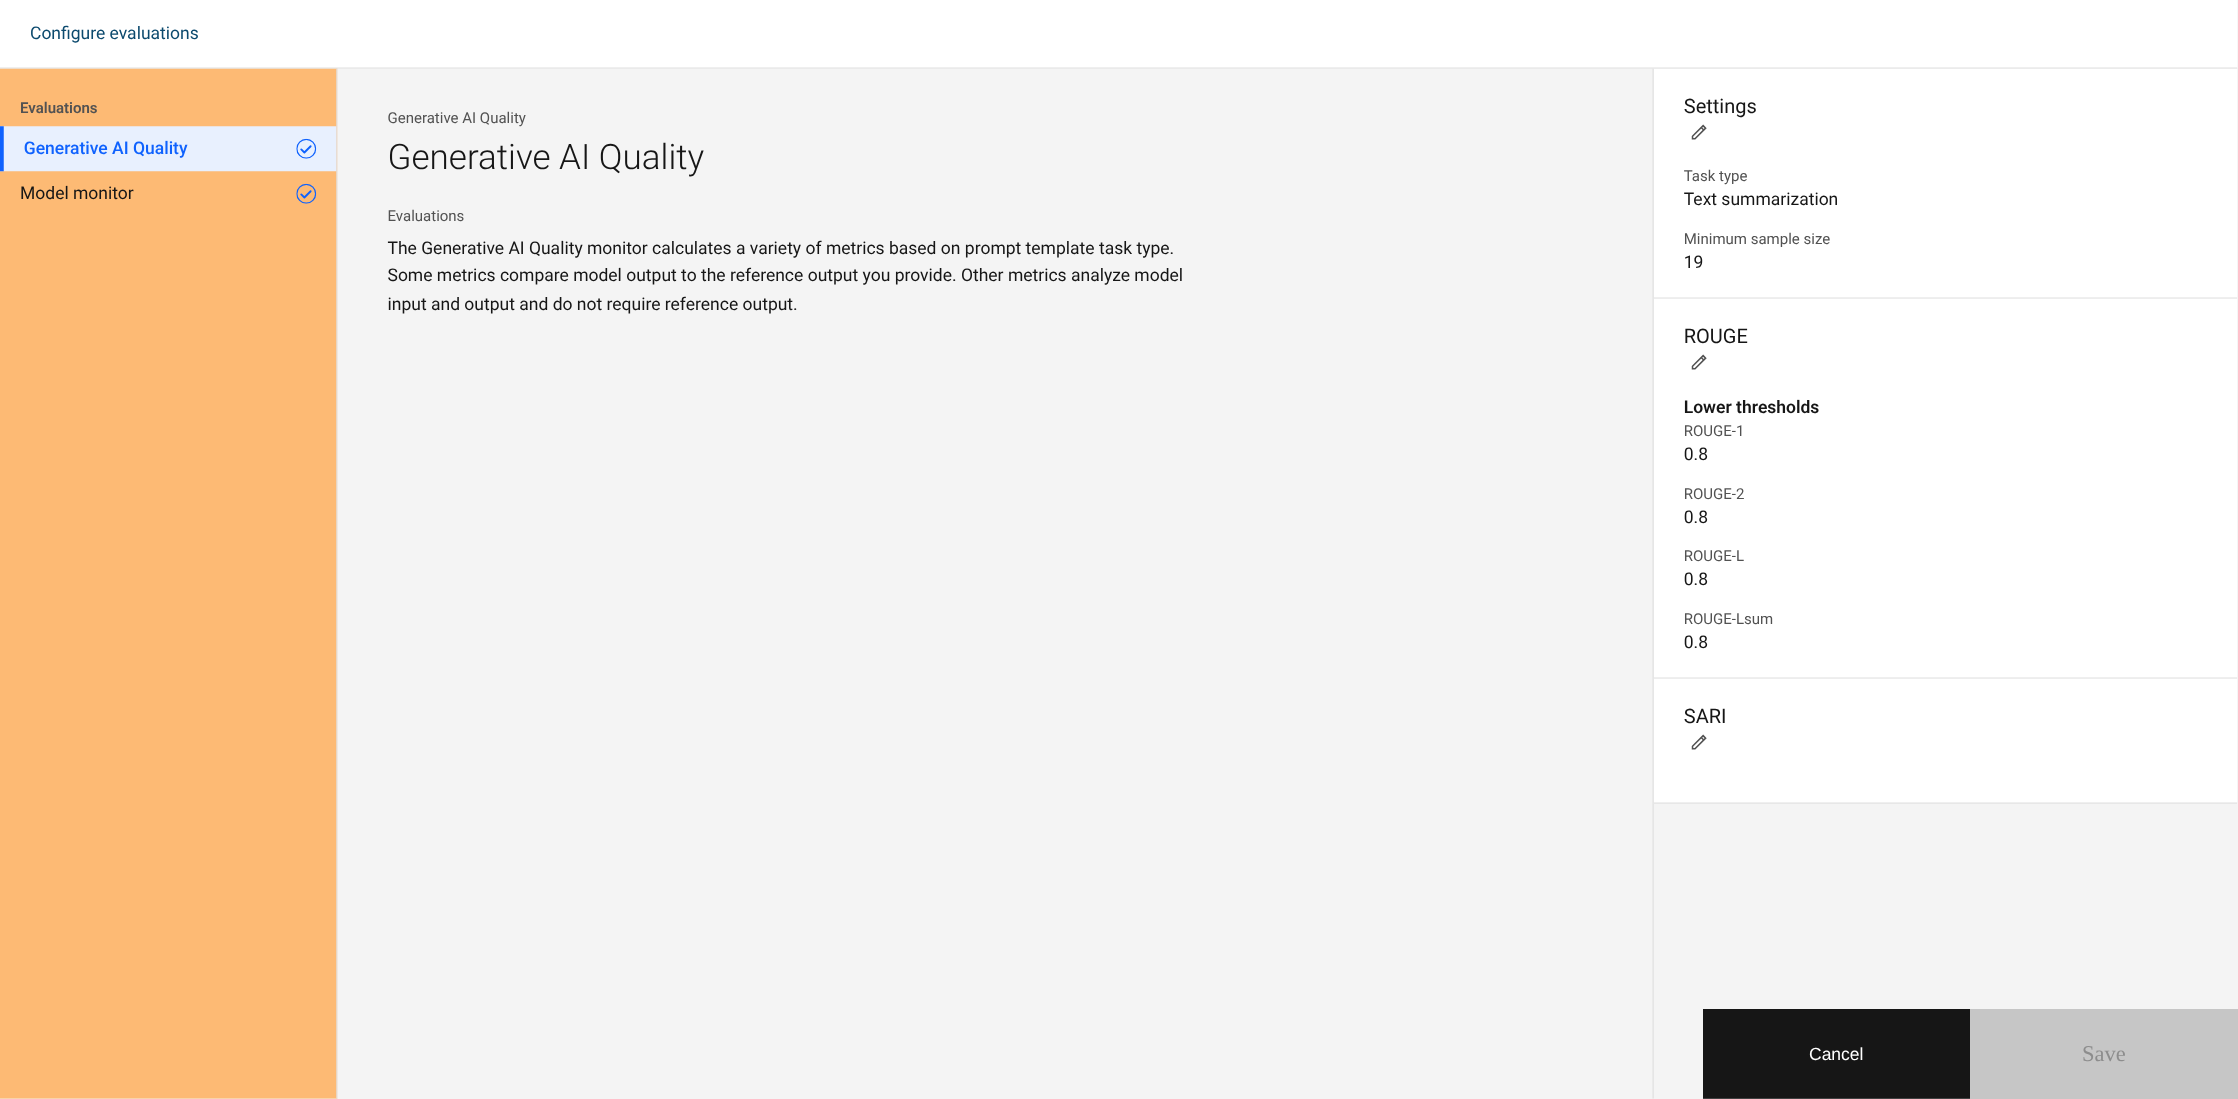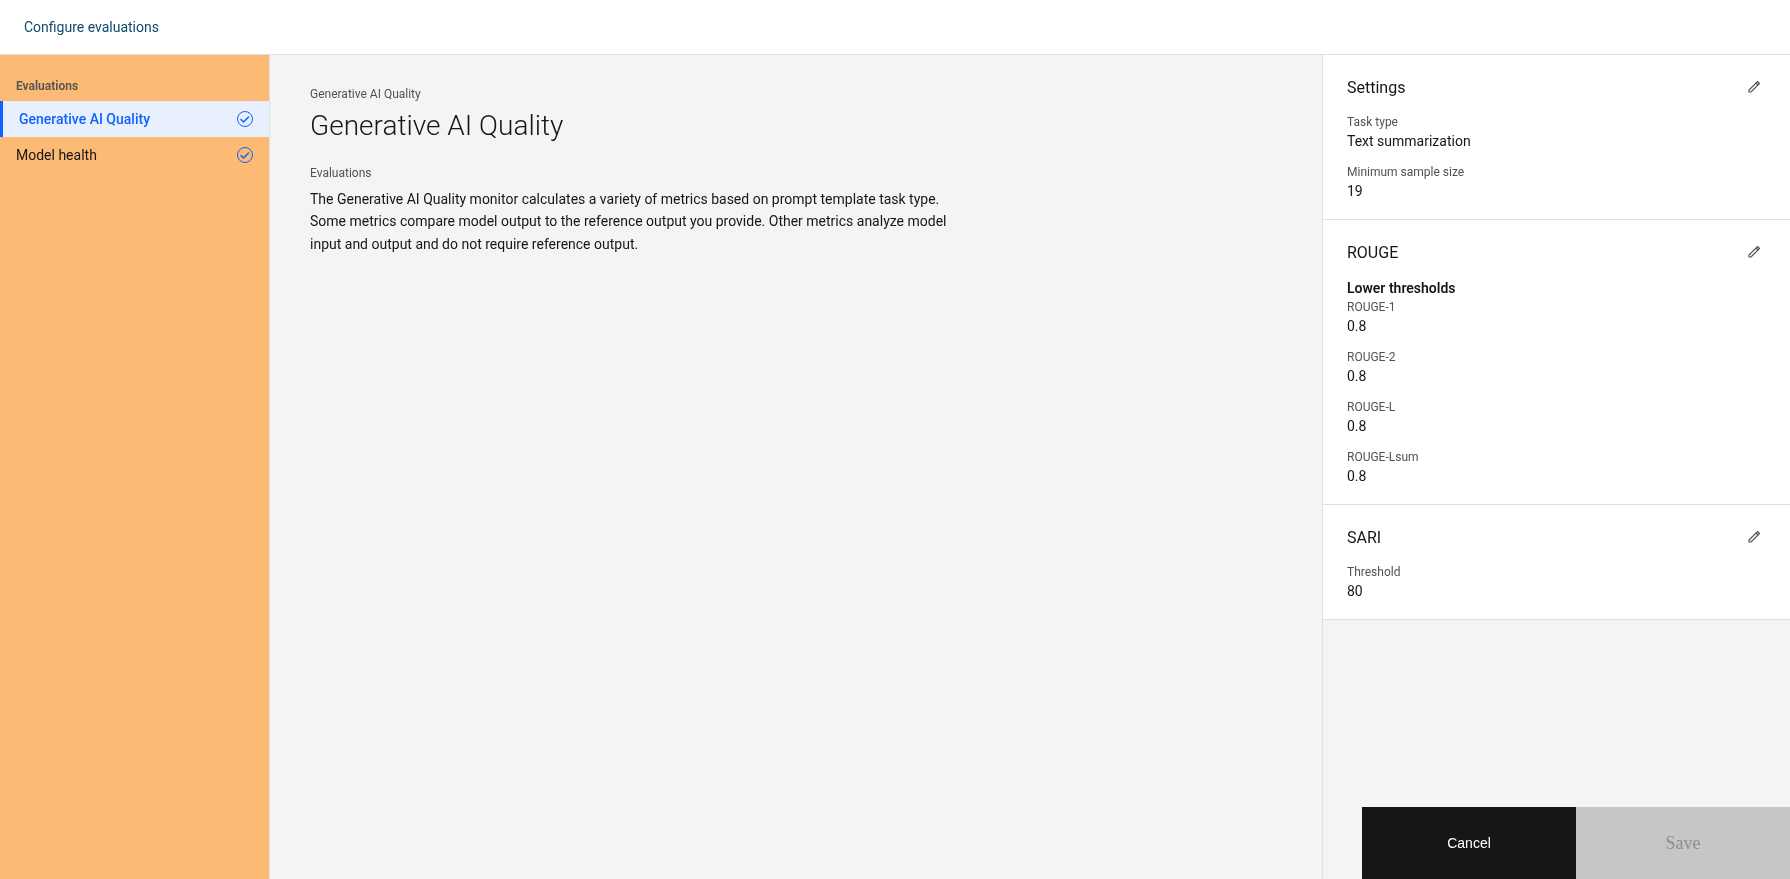--- a/index.html
+++ b/index.html
@@ -130,23 +130,24 @@
 
     .settings-card {
       background: #fff;
       margin: 0;
       border-bottom: 1px solid #e0e0e0;
       padding: 20px 24px;
     }
 
     .settings-card-header {
       display: flex;
-      align-items: center;
+      align-items: flex-start;
       justify-content: space-between;
       margin-bottom: 16px;
+      flex-direction: column;
     }
 
     .settings-card-title {
       font-size: 16px;
       font-weight: 400;
       color: #161616;
     }
 
     .edit-icon-btn {
       background: none;
@@ -231,21 +232,21 @@
 
     <div class="sidebar-item active">
       <span class="sidebar-item-label">Generative AI Quality</span>
       <svg class="check-icon" viewBox="0 0 16 16" fill="none" xmlns="http://www.w3.org/2000/svg">
         <circle cx="8" cy="8" r="7.5" stroke="#0f62fe"></circle>
         <path d="M4 8.5l2.5 2.5 5-5" stroke="#0f62fe" stroke-width="1.5" stroke-linecap="round" stroke-linejoin="round"></path>
       </svg>
     </div>
 
     <div class="sidebar-item">
-      <span class="sidebar-item-label">Model health</span>
+      <span class="sidebar-item-label">Model monitor</span>
       <svg class="check-icon" viewBox="0 0 16 16" fill="none" xmlns="http://www.w3.org/2000/svg">
         <circle cx="8" cy="8" r="7.5" stroke="#0f62fe"></circle>
         <path d="M4 8.5l2.5 2.5 5-5" stroke="#0f62fe" stroke-width="1.5" stroke-linecap="round" stroke-linejoin="round"></path>
       </svg>
     </div>
   </div>
 
   <div class="content-area">
     <div class="breadcrumb">Generative AI Quality</div>
     <h1 class="page-title">Generative AI Quality</h1>
@@ -308,24 +309,20 @@
     <div class="settings-card">
       <div class="settings-card-header">
         <span class="settings-card-title">SARI</span>
         <button class="edit-icon-btn">
           <svg width="16" height="16" viewBox="0 0 16 16" fill="none" xmlns="http://www.w3.org/2000/svg">
             <path d="M11.5 2.5l2 2L5 13H3v-2L11.5 2.5z" stroke="#525252" stroke-width="1.2" fill="none"></path>
             <path d="M10 4l2 2" stroke="#525252" stroke-width="1.2"></path>
           </svg>
         </button>
       </div>
-      <div class="field-group">
-        <div class="field-label">Threshold</div>
-        <div class="field-value">80</div>
-      </div>
     </div>
 
   </div>
 </div>
 
 <div class="footer-bar">
   <button class="cancel-btn">Cancel</button>
   <button class="save-btn" disabled="">Save</button>
 </div>
 

